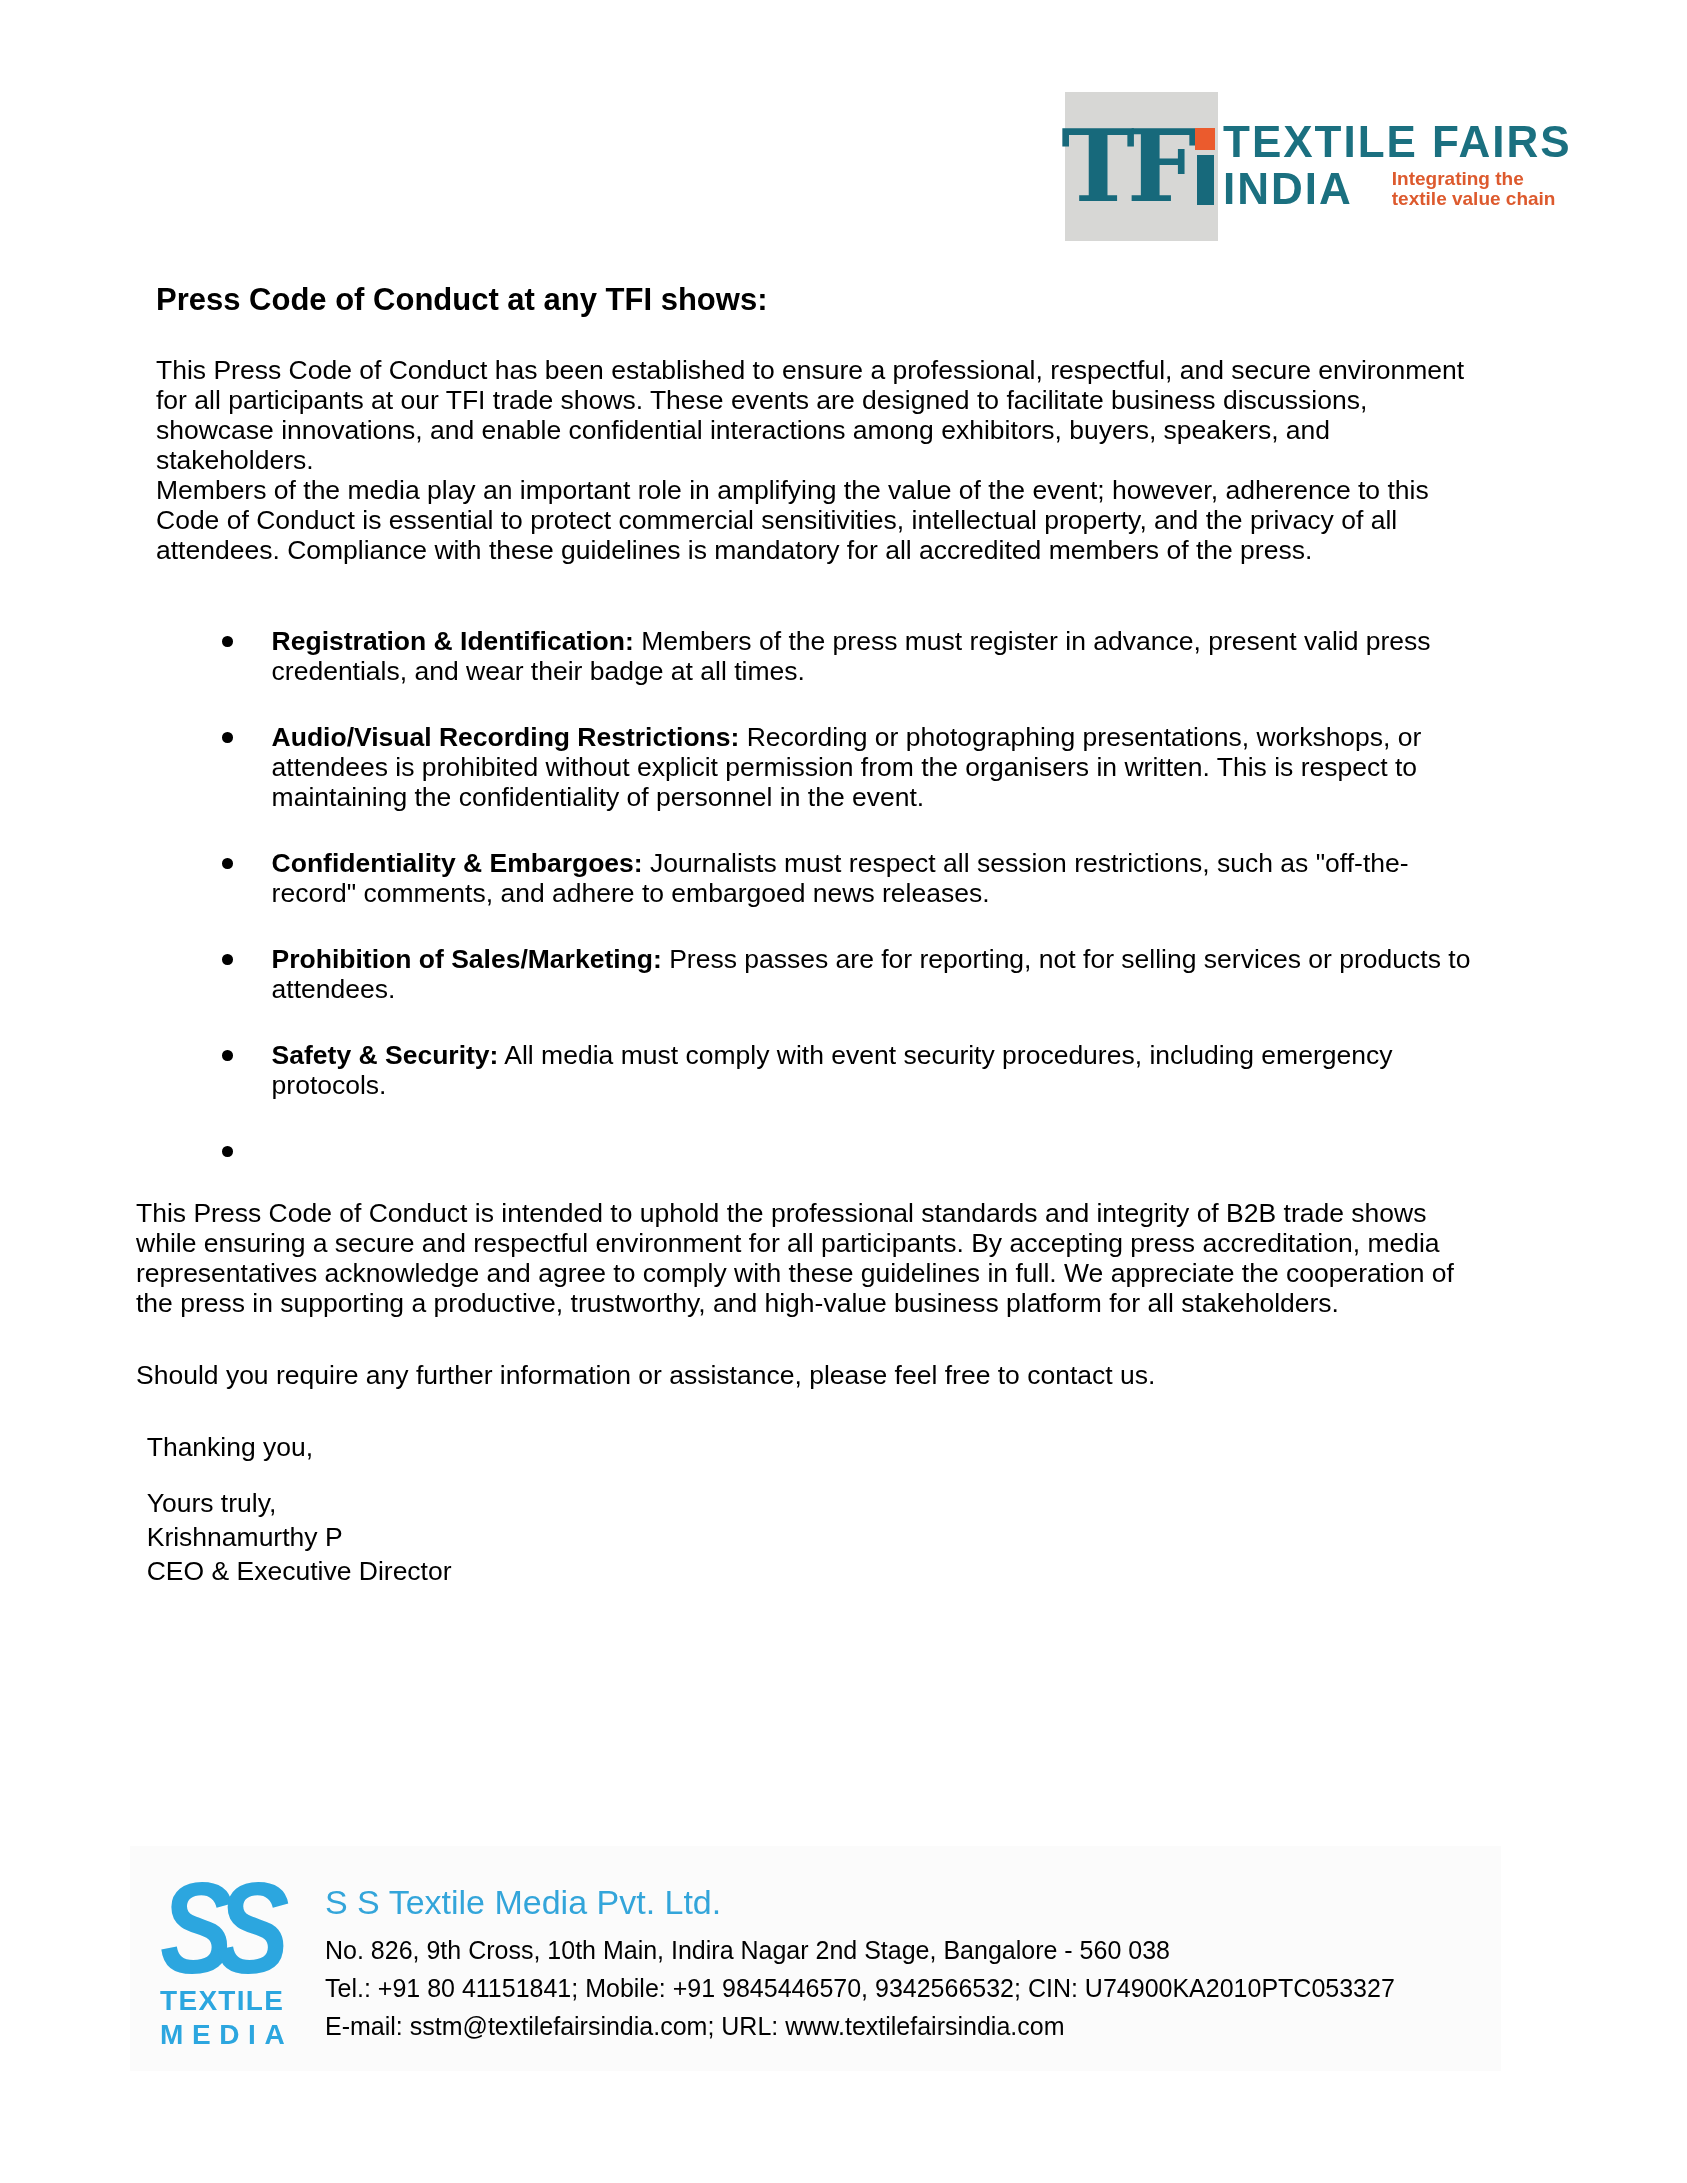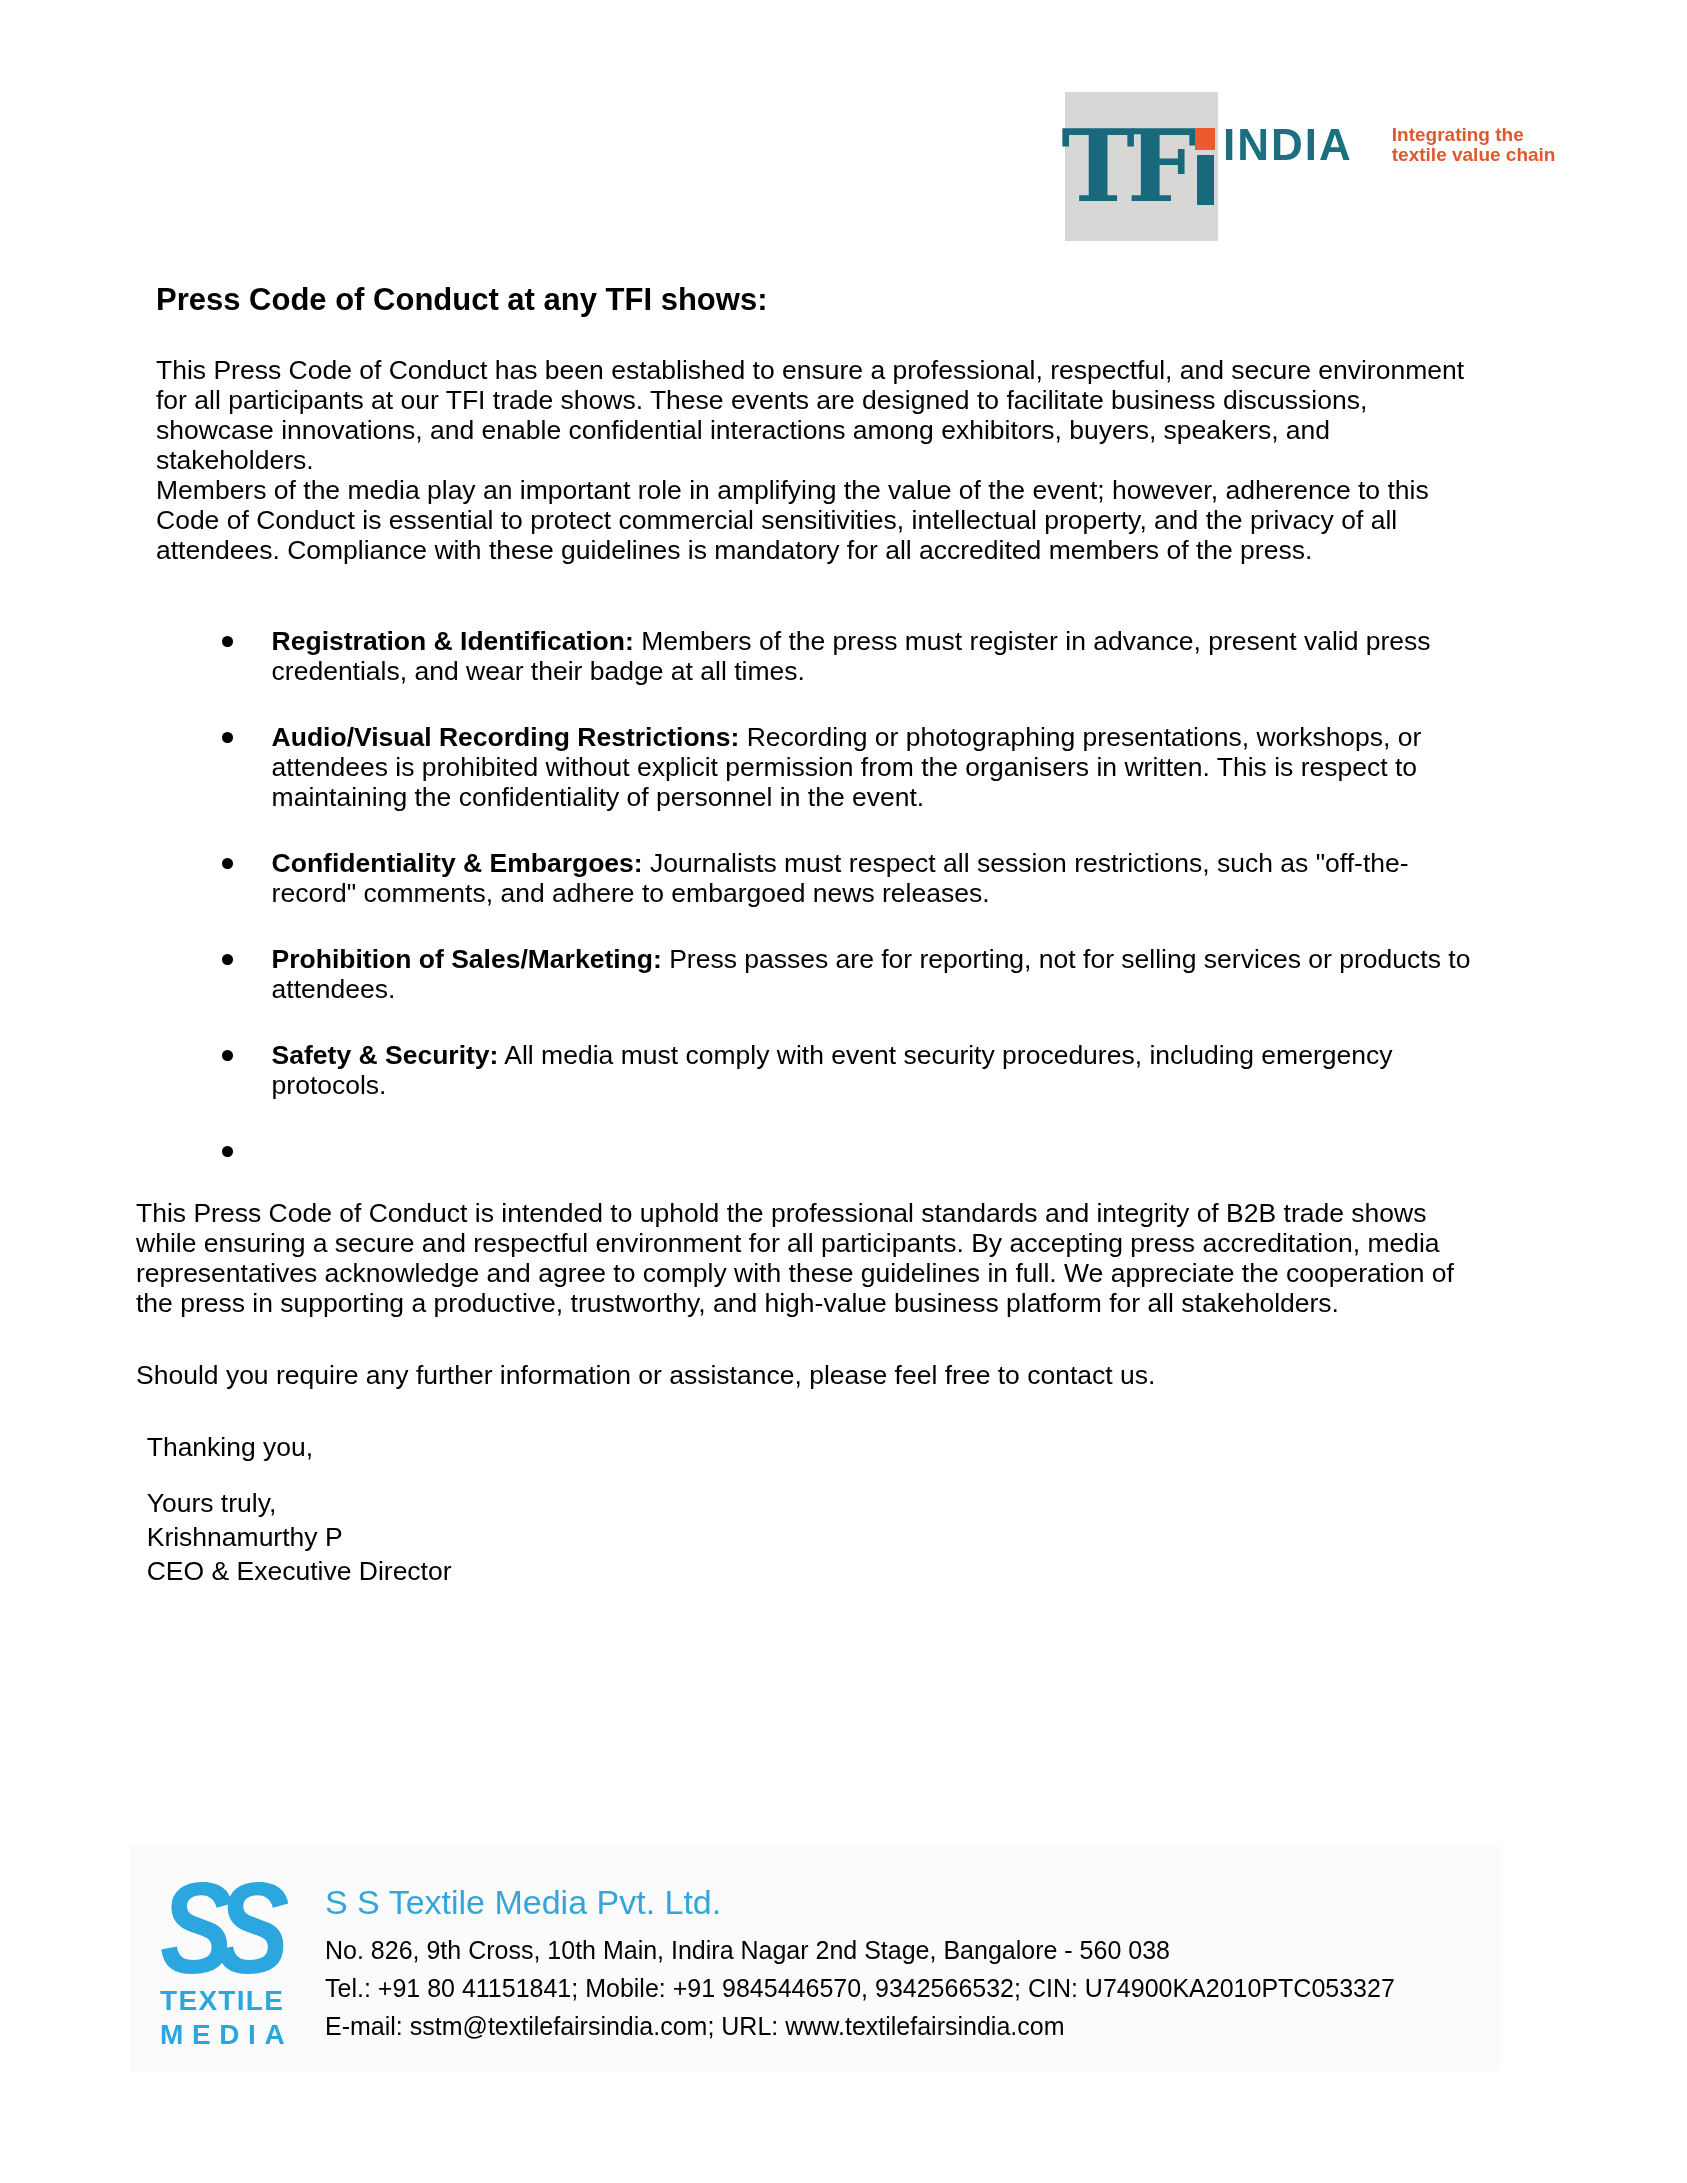--- a/index.html
+++ b/index.html
@@ -91,20 +91,21 @@
 
   <header class="brand">
     <div class="tfi-box">
       <span class="tf">TF</span>
       <span class="i-col">
         <span class="i-dot"></span>
         <span class="i-stem"></span>
       </span>
     </div>
     <div class="brand-text">
+      <div class="brand-l1">TEXTILE FAIRS</div>
       <div class="brand-row">
         <div class="brand-l2">INDIA</div>
         <div class="tagline">Integrating the
 textile value chain</div>
       </div>
     </div>
   </header>
 
   <main class="content">
     <h1 class="doc-title">Press Code of Conduct at any TFI shows:</h1>

